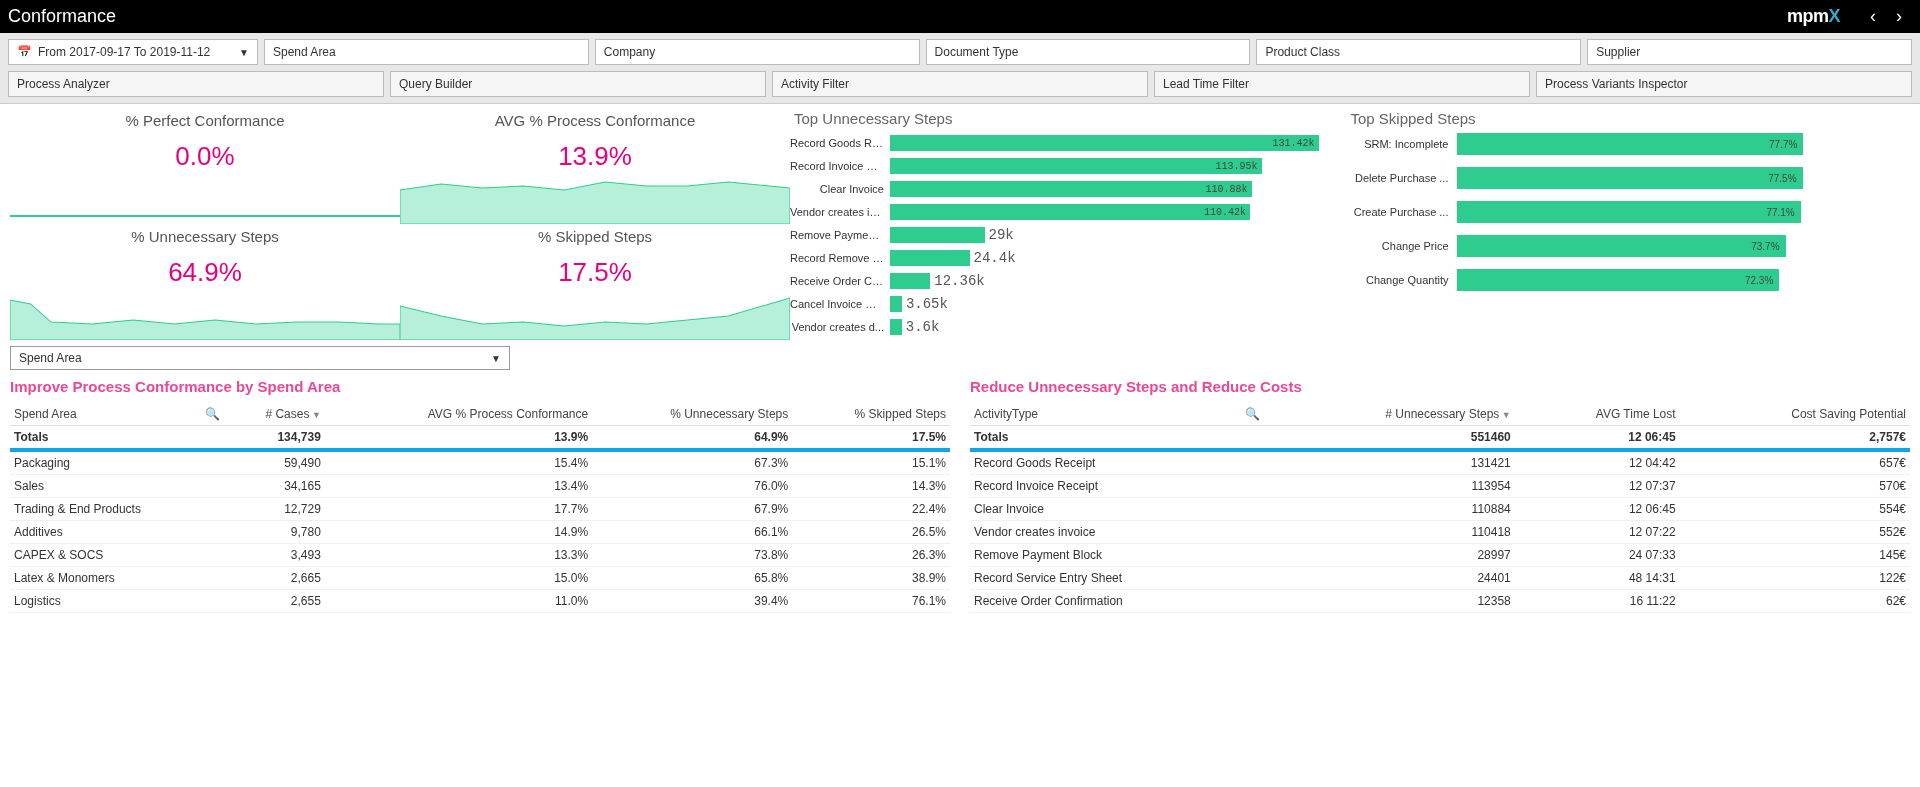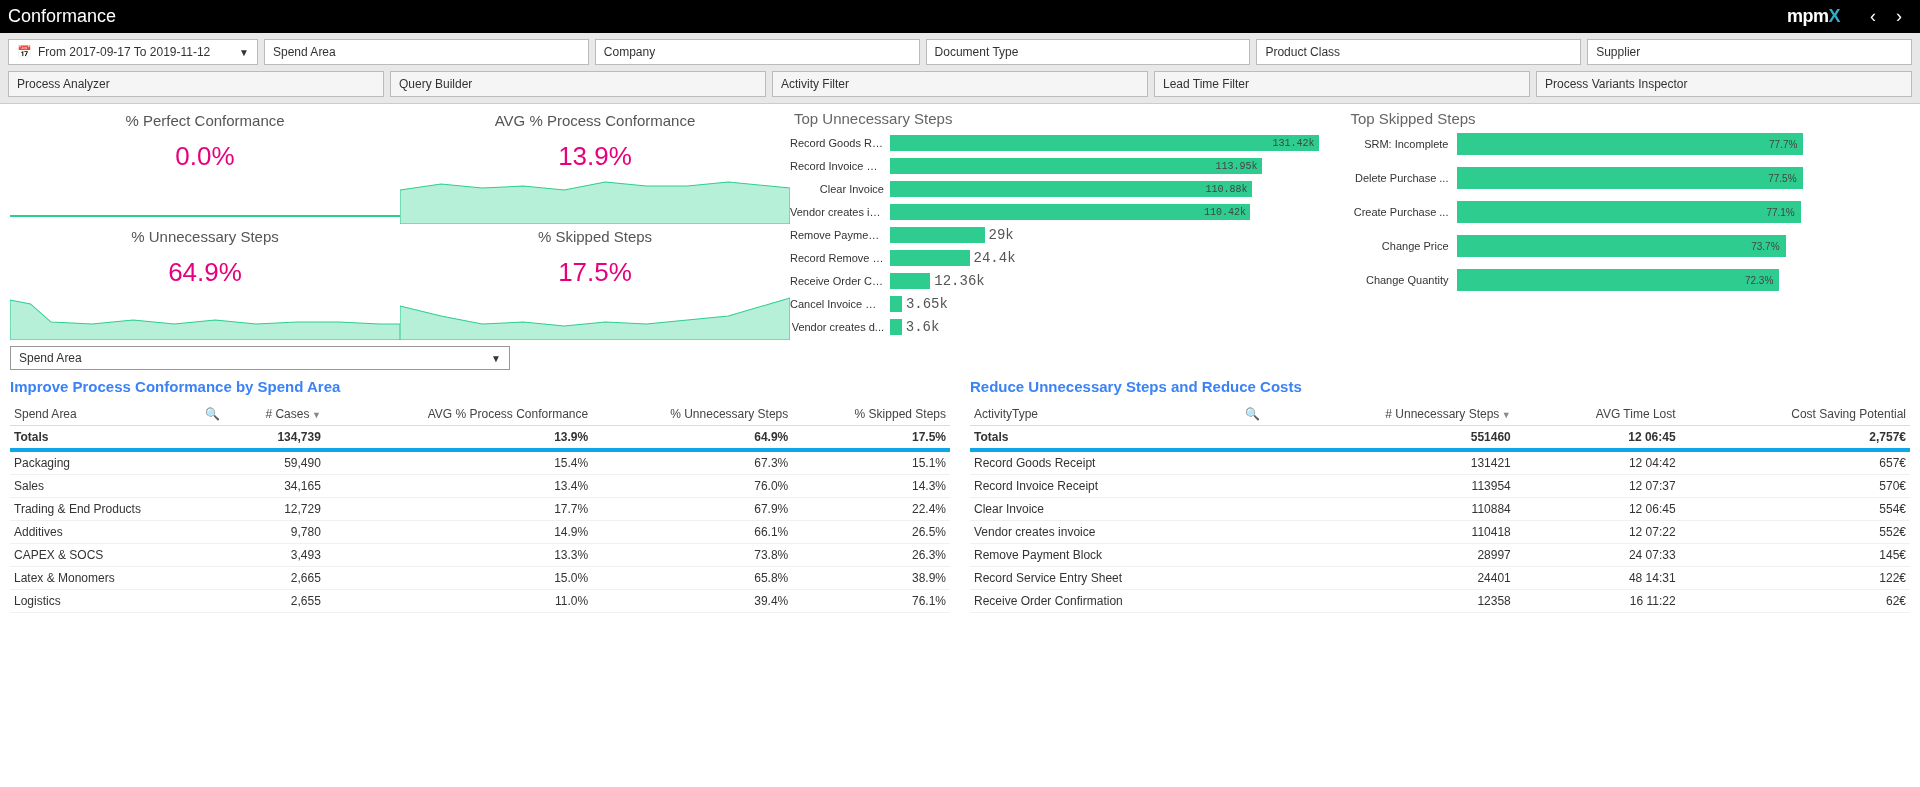--- a/index.html
+++ b/index.html
@@ -40,21 +40,21 @@
 .skip-row .skip-label { width: 110px; text-align: right; padding-right: 8px; white-space: nowrap; overflow: hidden; text-overflow: ellipsis; }
 .skip-row .skip-track { flex: 1; height: 22px; position: relative; }
 .skip-row .skip-fill { height: 22px; background: #2ecd8f; display:flex; align-items:center; justify-content:flex-end; padding-right:6px; font-size:10px; color:#444;}
 
 .mid-row { display:flex; padding: 6px 10px 0 10px; }
 .spend-select { width: 500px; border: 1px solid #999; height: 24px; display:flex; align-items:center; padding:0 8px; font-size:12px; position:relative;}
 .spend-select .caret { position:absolute; right:8px; font-size:10px; }
 
 .tables { display:flex; gap:20px; padding: 8px 10px; }
 .table-block { flex:1; }
-.table-block .tb-title { font-size: 15px; font-weight:bold; color:#3b82f6; margin-bottom:8px; }
+.table-block .tb-title { font-size: 15px; font-weight:bold; color:#ec4899; margin-bottom:8px; }
 
 table { width:100%; border-collapse: collapse; font-size:12px; }
 th { text-align:left; font-weight:normal; color:#444; border-bottom:1px solid #ddd; padding:4px 4px; background:#fff;}
 th.right, td.right { text-align:right; }
 th.sort-desc::after { content:" ▼"; font-size:9px; color:#888;}
 td { padding:4px 4px; border-bottom:1px solid #f0f0f0; }
 tr.totals td { font-weight:bold; border-bottom:4px solid #0ea5e9;}
 .search-ico { float:right; color:#888; font-size:12px;}
 </style>
 </head>

